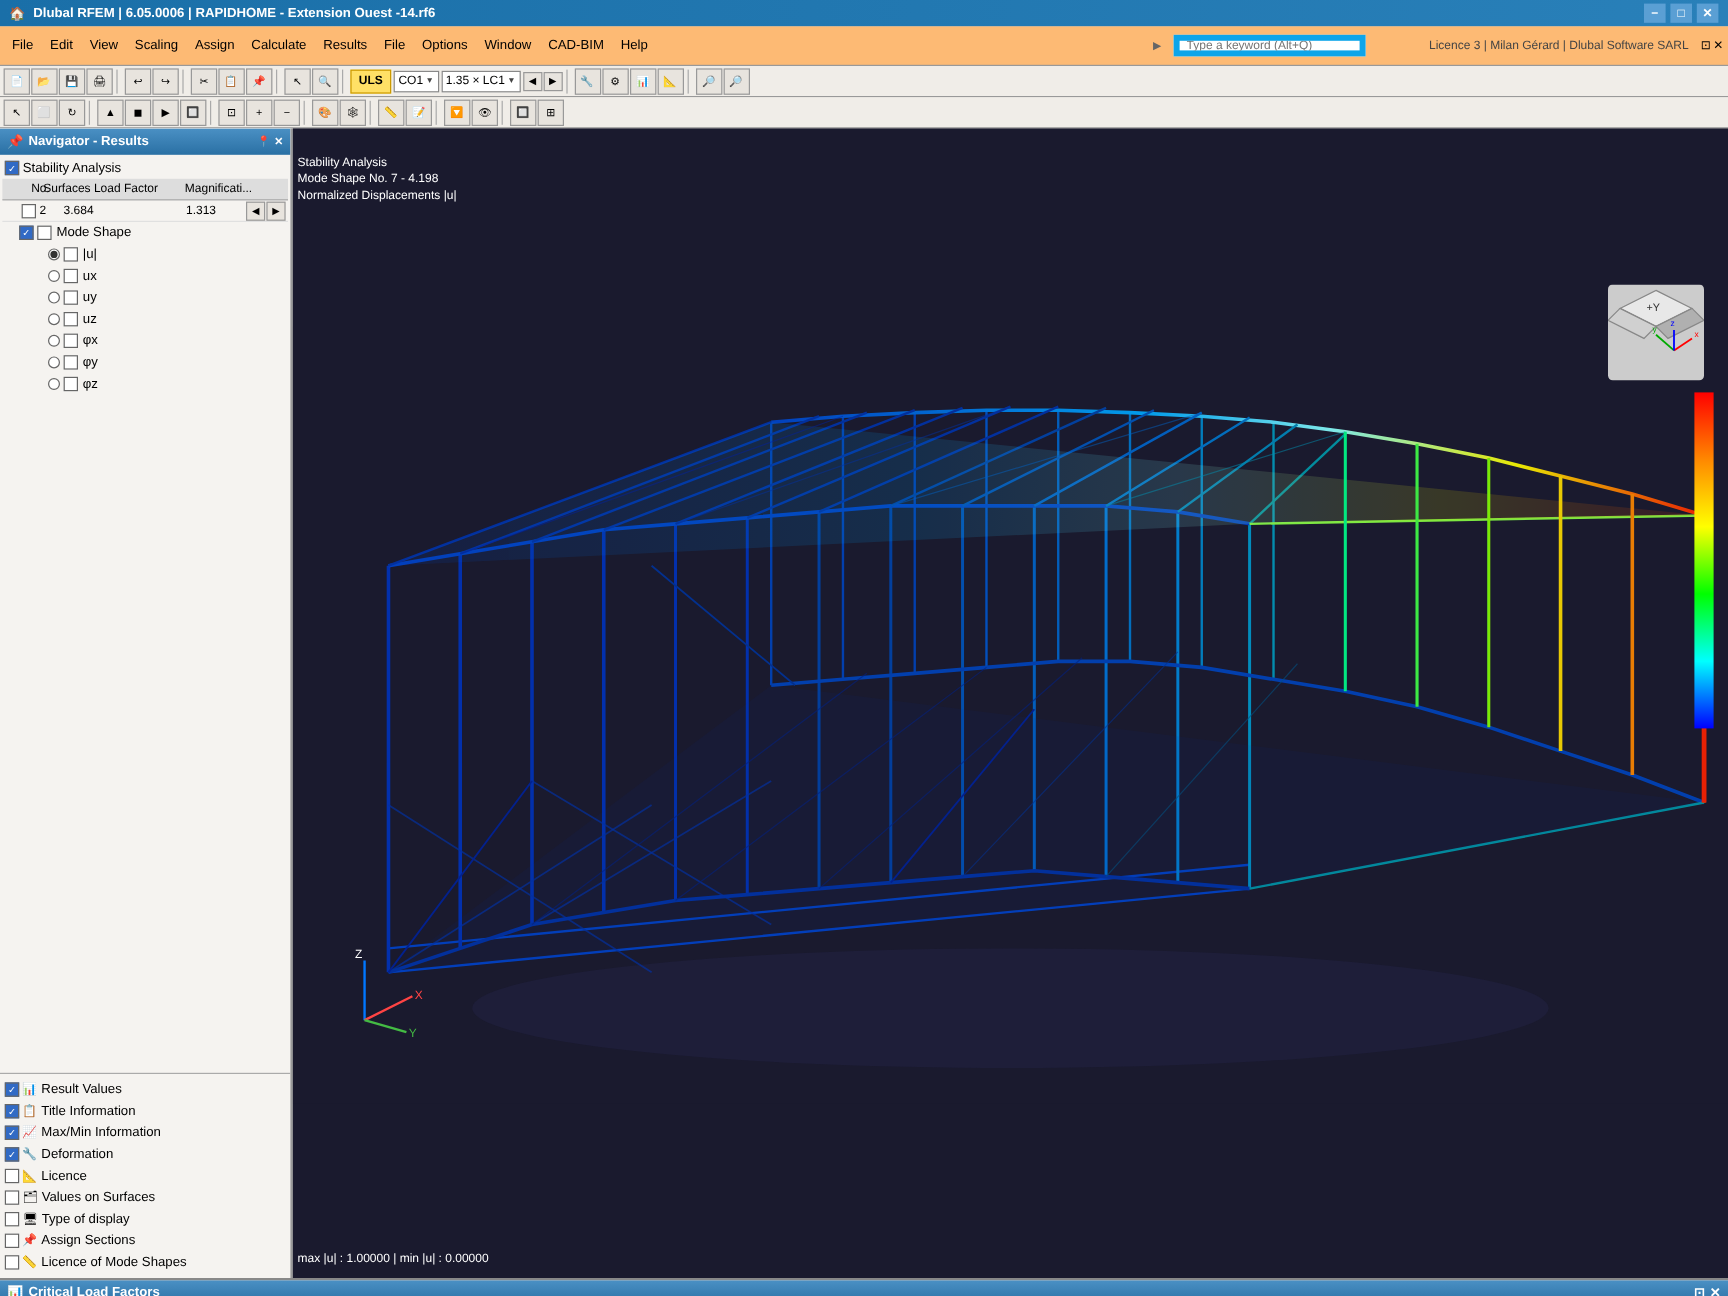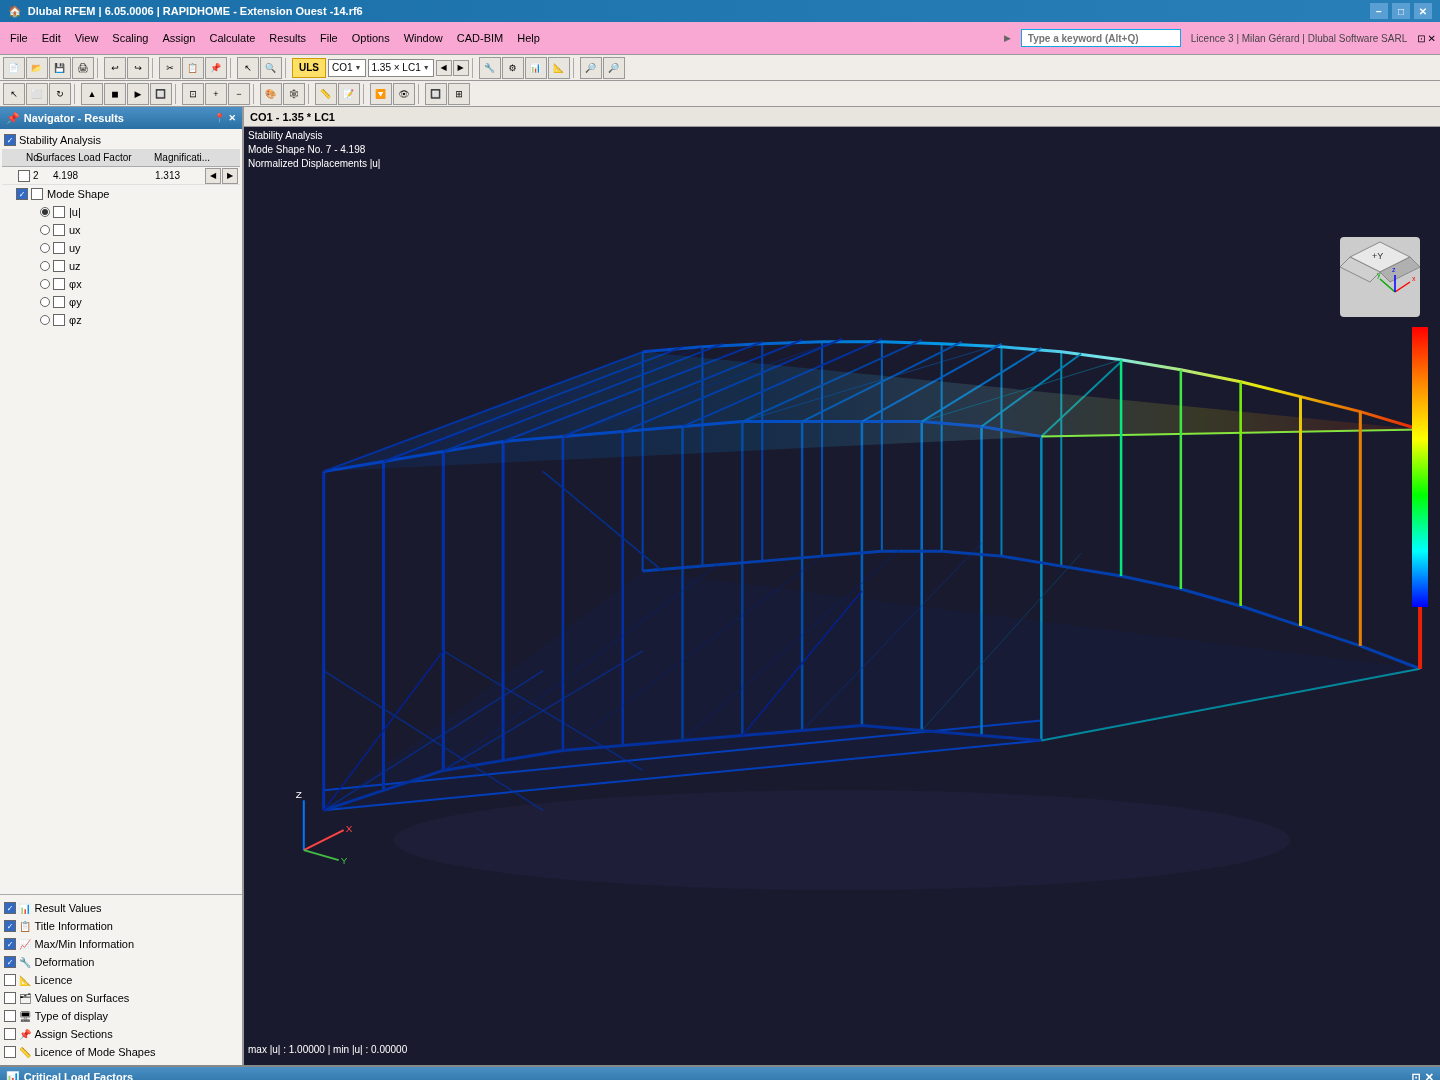--- a/index.html
+++ b/index.html
@@ -21,21 +21,21 @@
     #title-bar-controls span {
       width: 18px; height: 16px;
       background: #5a9fd4;
       display: flex; align-items: center; justify-content: center;
       cursor: pointer; font-size: 10px; color: white;
     }
 
     
     #menu-bar {
       height: 20px;
-      background: #f9a8d4;
+      background: #fdba74;
       display: flex;
       align-items: center;
       border-bottom: 1px solid #999;
       padding: 16px 4px;
       gap: 2px;
     }
     .menu-item {
       padding: 1px 6px;
       font-size: 11px;
       cursor: pointer;
@@ -272,26 +272,25 @@
       background: #f0ede8;
       display: flex;
       align-items: center;
       padding: 1px 3px;
       gap: 1px;
       border-bottom: 1px solid #999;
     }
 
     .search-box {
       background: white;
-      border: 1px solid #0ea5e9;
+      border: 5px solid #0ea5e9;
       padding: 1px 6px;
       font-size: 10px;
       height: 18px;
       width: 160px;
-      font-weight: bold;
     }
 
     .yellow-bar {
       background: #ffe066;
       border: 1px solid #cc9900;
       padding: 0 6px;
       height: 20px;
       display: flex; align-items: center;
       font-size: 10px;
       font-weight: bold;
@@ -345,21 +344,21 @@
   <span class="menu-item">Calculate</span>
   <span class="menu-item">Results</span>
   <span class="menu-item">File</span>
   <span class="menu-item">Options</span>
   <span class="menu-item">Window</span>
   <span class="menu-item">CAD-BIM</span>
   <span class="menu-item">Help</span>
   <div style="flex:1;"></div>
   <span style="font-size:9px;color:#666;">▶</span>
   <input type="text" class="search-box" placeholder="Type a keyword (Alt+Q)" style="margin: 0px 8px;">
-  <span style="font-size:10px;color:#444;">Licence 3 | Milan Gérard | Dlubal Software SARL</span>
+  <span style="font-size:10px;color:#444;margin-left:43px;">Licence 3 | Milan Gérard | Dlubal Software SARL</span>
   <span style="font-size:10px;margin-left:8px;">⊡</span>
   <span style="font-size:10px;">✕</span>
 </div>
 
 <div class="toolbar">
   <div class="tb-btn">📄</div>
   <div class="tb-btn">📂</div>
   <div class="tb-btn">💾</div>
   <div class="tb-btn">🖨</div>
   <div class="tb-sep"></div>
@@ -443,21 +442,21 @@
       <div class="col-header-row">
         <span class="col-no">No.</span>
         <span class="col-clf">Surfaces Load Factor</span>
         <span class="col-mf">Magnificati...</span>
         <span class="col-arrows"></span>
       </div>
 
       <div class="data-row tree-indent-1">
         <div class="tree-checkbox" style="margin-left:2px;"></div>
         <span style="width:20px;">2</span>
-        <span style="flex:1;">4.198</span>
+        <span style="flex:1;">3.684</span>
         <span style="width:50px;">1.313</span>
         <div class="nav-arrows" style="margin-right:2px;">
           <div class="nav-arrow">◀</div>
           <div class="nav-arrow">▶</div>
         </div>
       </div>
 
       <div class="tree-row tree-indent-1">
         <div class="tree-checkbox checked">✓</div>
         <div class="tree-checkbox" style="margin-right:4px;"></div>
@@ -545,23 +544,20 @@
       <div class="tree-row">
         <div class="tree-checkbox"></div>
         <span style="font-size:10px;margin-right:3px;">📏</span>
         <span>Licence of Mode Shapes</span>
       </div>
     </div>
   </div>
 
   <div id="viewport">
 
-    <div id="viewport-header">
-      <span>CO1 - 1.35 * LC1</span>
-    </div>
 
     <div id="viewport-info">
       <div>Stability Analysis</div>
       <div>Mode Shape No. 7 - 4.198</div>
       <div>Normalized Displacements |u|</div>
     </div>
 
     <svg id="svg-structure" viewBox="0 0 1200 650" xmlns="http://www.w3.org/2000/svg" style="position:absolute;top:20px;left:0;width:100%;height:calc(100% - 20px);">
       <defs>
         <linearGradient id="blueGrad" x1="0%" y1="100%" x2="100%" y2="0%">

